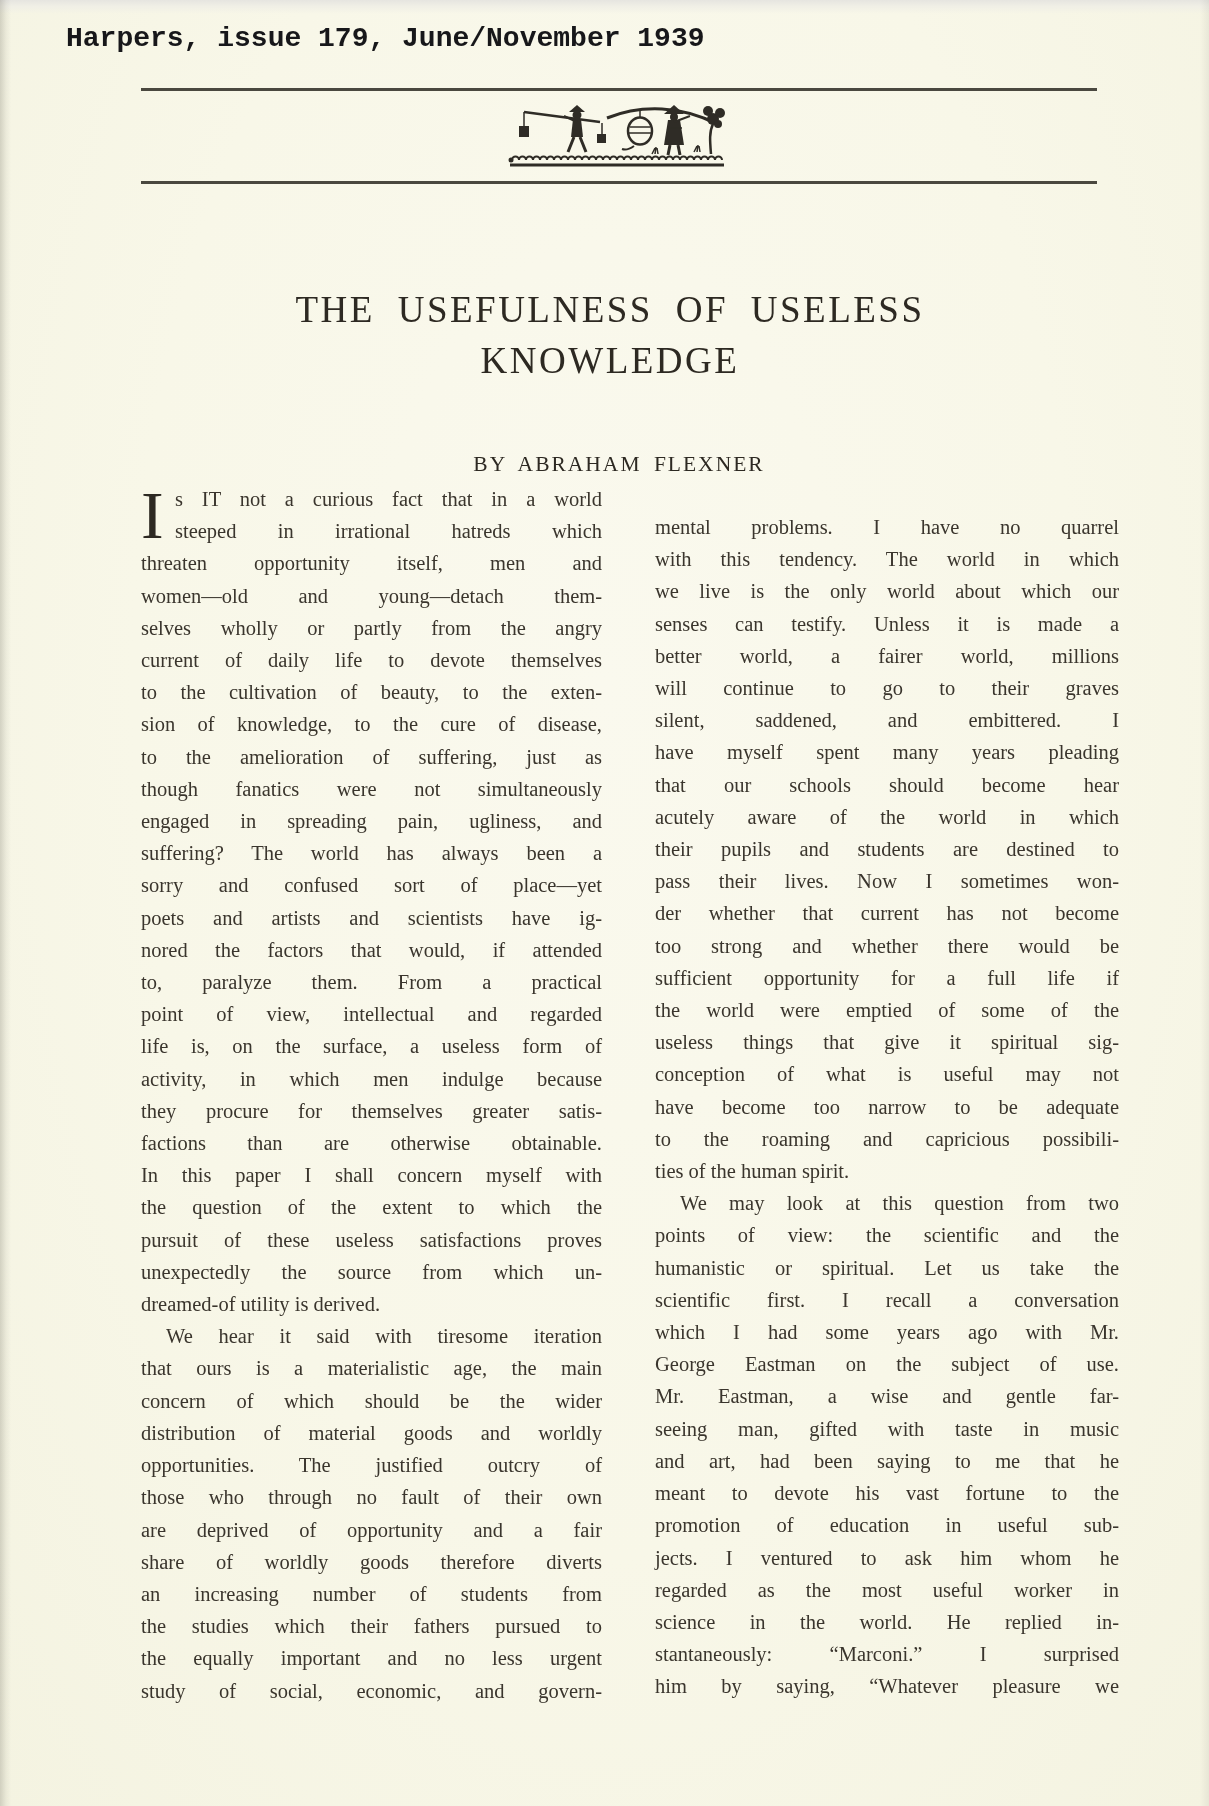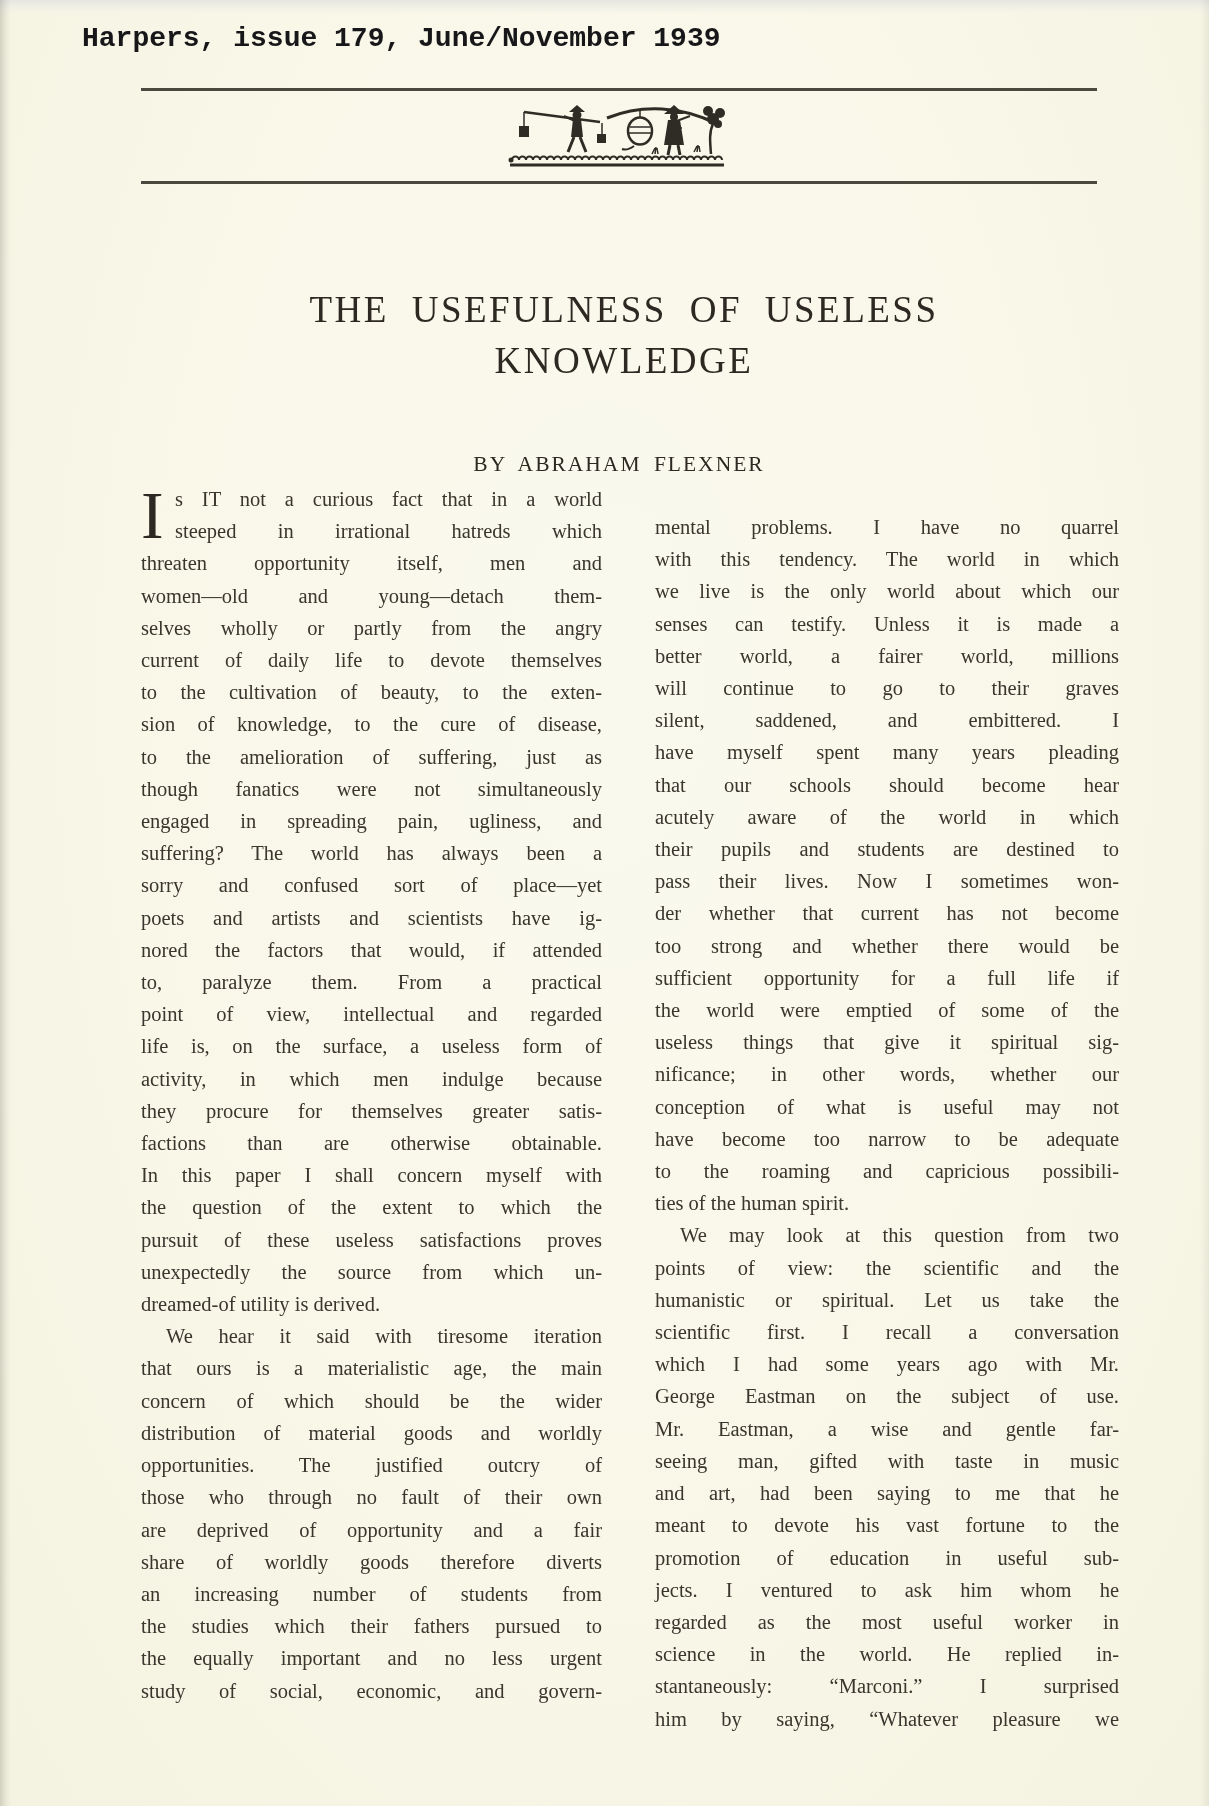--- a/index.html
+++ b/index.html
@@ -9,33 +9,33 @@
     font-family:"Liberation Serif", serif;
   }
   .edge-top { position:absolute; left:0; top:0; right:0; height:14px;
     background:linear-gradient(180deg,#e6e5e0 0%, #f0efe6 45%, rgba(248,247,233,0) 100%); }
   .edge-left { position:absolute; left:0; top:0; bottom:0; width:11px;
     background:linear-gradient(90deg, rgba(104,102,90,0.25) 0%, rgba(104,102,90,0.08) 55%, rgba(104,102,90,0) 100%); }
   .edge-right { position:absolute; right:0; top:0; bottom:0; width:9px;
     background:linear-gradient(270deg, rgba(150,148,138,0.14), rgba(150,148,138,0)); }
 
   .scan-header {
-    position:absolute; left:82px; top:22px;
+    position:absolute; left:66px; top:22px;
     font-family:"Liberation Mono", monospace; font-weight:bold;
     font-size:28px; line-height:34px; color:#17171a; letter-spacing:0px;
     white-space:nowrap;
   }
   .rule { position:absolute; left:141px; width:956px; height:3px; background:#4a483f; }
   .rule.top { top:88px; }
   .rule.bottom { top:181px; }
 
   .woodcut { position:absolute; left:502px; top:102px; width:232px; height:70px; }
 
   .title {
-    position:absolute; left:146px; top:284px; width:956px; text-align:center;
+    position:absolute; left:132px; top:284px; width:956px; text-align:center;
     font-size:37px; line-height:51px; color:#2d2922;
     letter-spacing:2.5px; word-spacing:11px; white-space:nowrap;
   }
   .byline {
     position:absolute; left:141px; top:408px; width:956px; text-align:center;
     font-size:21.5px; color:#2d2922; letter-spacing:2px; word-spacing:5px;margin-top:44px;
   }
 
   .col { position:absolute; top:483px; font-size:20.5px; line-height:32.2px; color:#3a352d; }
   .col-left  { left:141px; width:461px; }
@@ -171,21 +171,20 @@
       <div class="line">have myself spent many years pleading</div>
       <div class="line">that our schools should become hear</div>
       <div class="line">acutely aware of the world in which</div>
       <div class="line">their pupils and students are destined to</div>
       <div class="line">pass their lives.  Now I sometimes won-</div>
       <div class="line">der whether that current has not become</div>
       <div class="line">too strong and whether there would be</div>
       <div class="line">sufficient opportunity for a full life if</div>
       <div class="line">the world were emptied of some of the</div>
       <div class="line">useless things that give it spiritual sig-</div>
-      <div class="line">nificance; in other words, whether our</div>
       <div class="line">conception of what is useful may not</div>
       <div class="line">have become too narrow to be adequate</div>
       <div class="line">to the roaming and capricious possibili-</div>
       <div class="line end">ties of the human spirit.</div>
     </div>
     <div class="para">
       <div class="line indent">We may look at this question from two</div>
       <div class="line">points of view: the scientific and the</div>
       <div class="line">humanistic or spiritual.  Let us take the</div>
       <div class="line">scientific first.  I recall a conversation</div>

